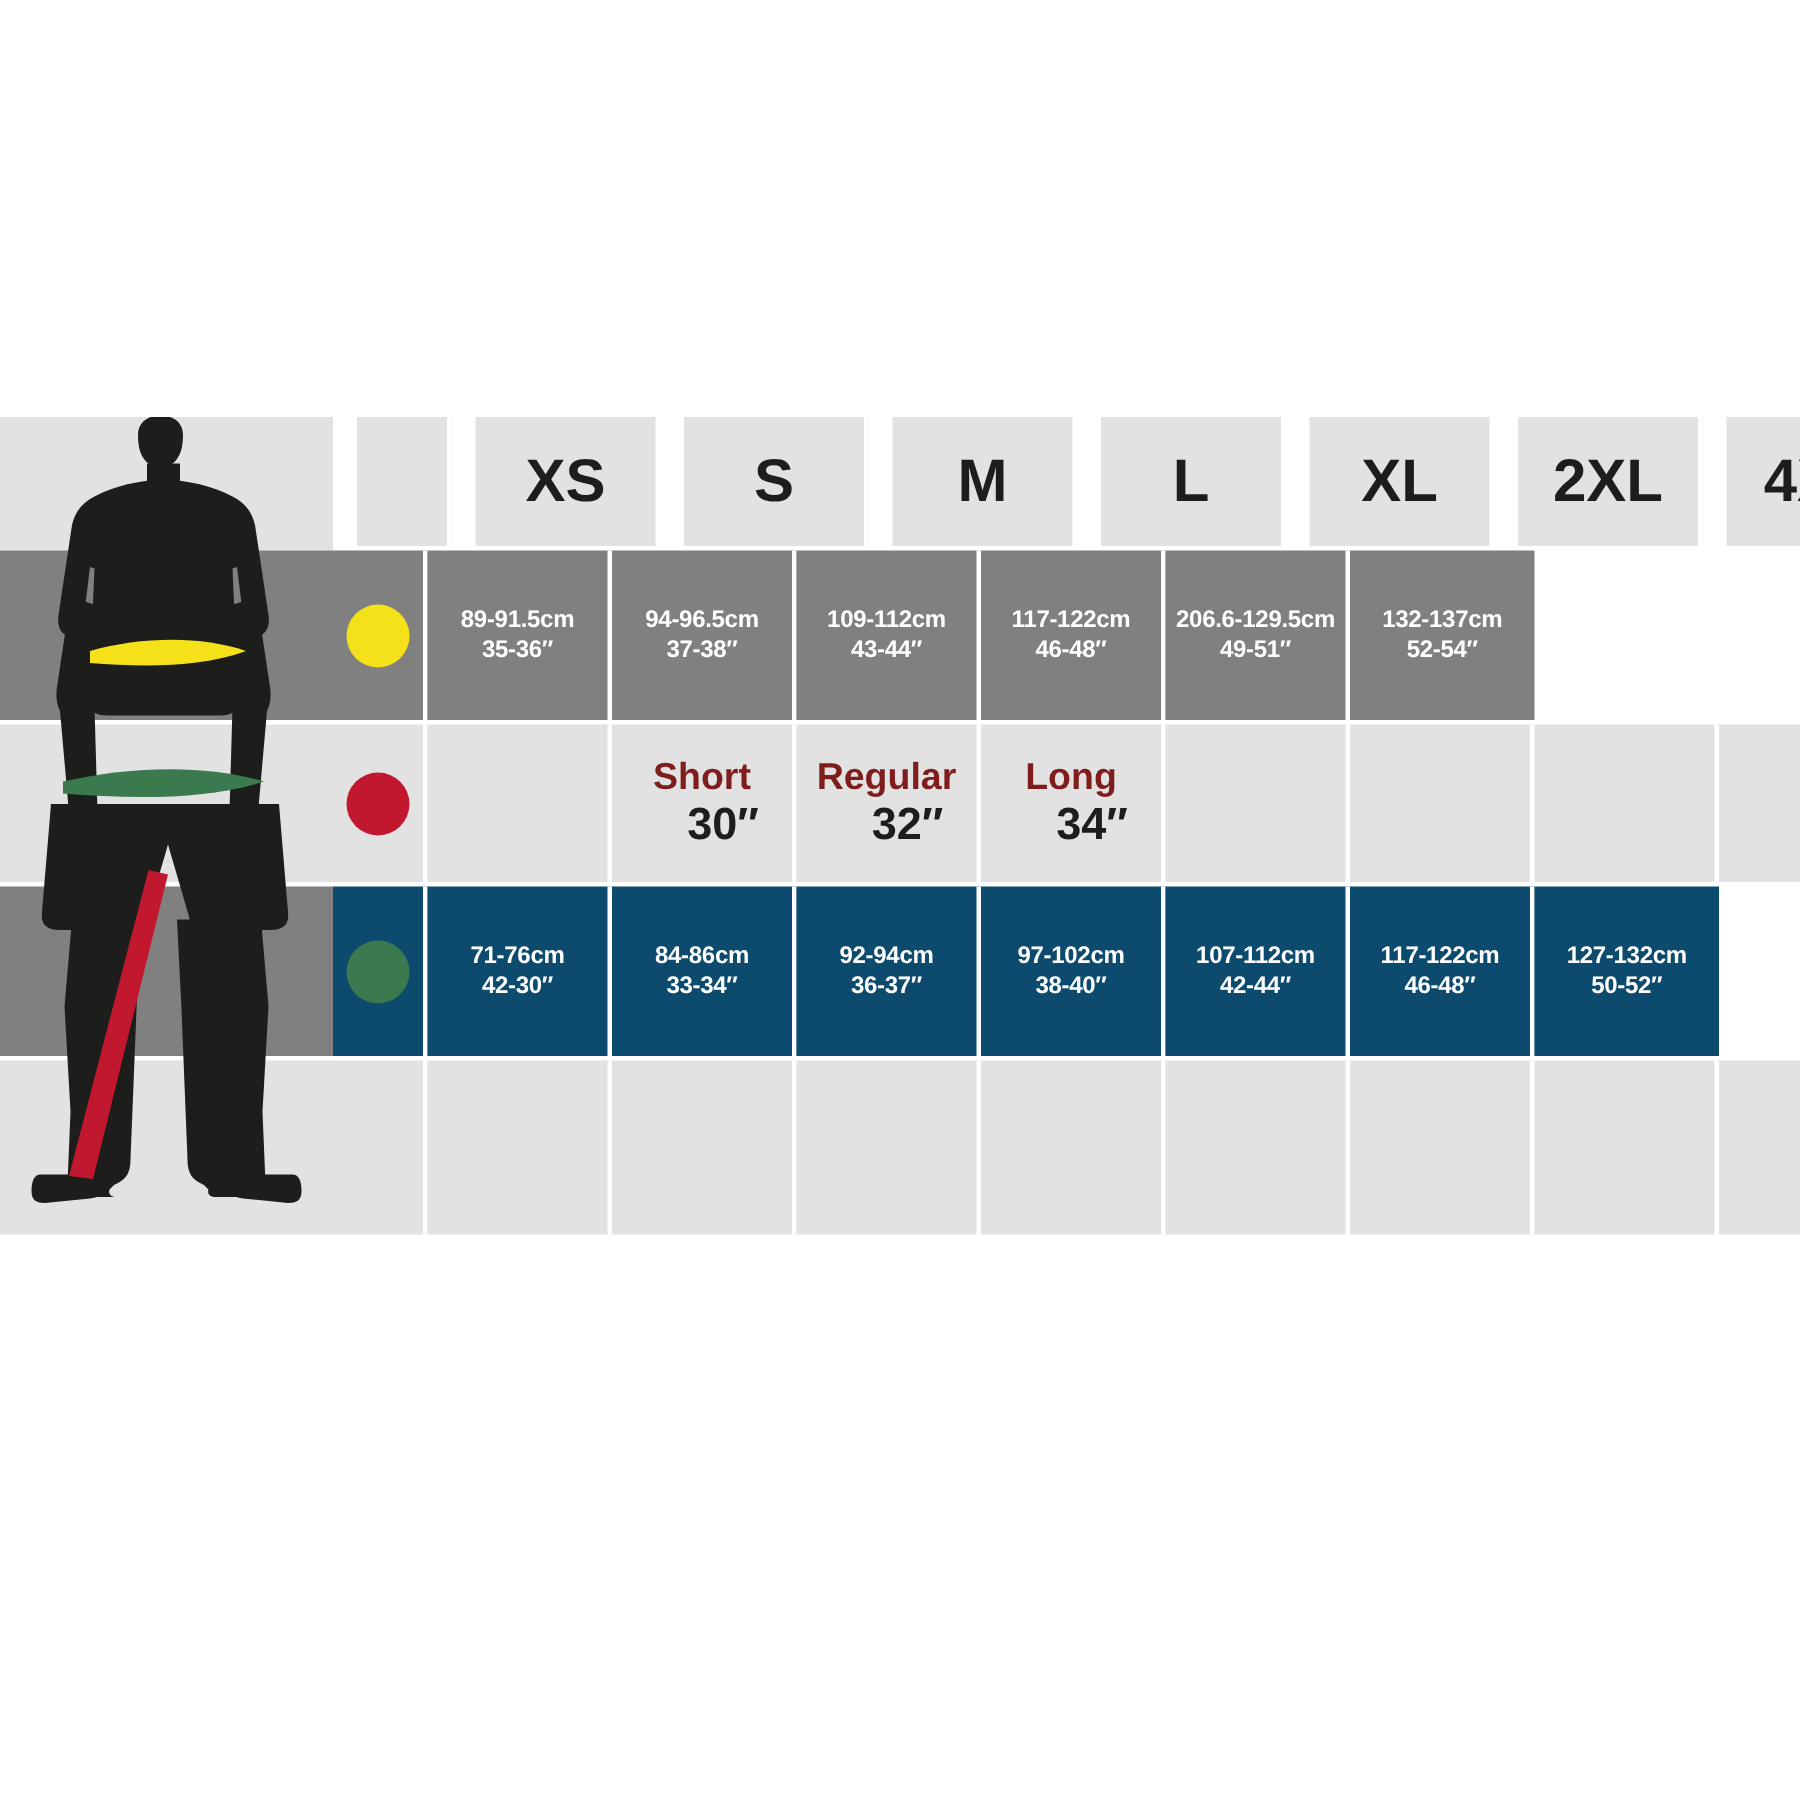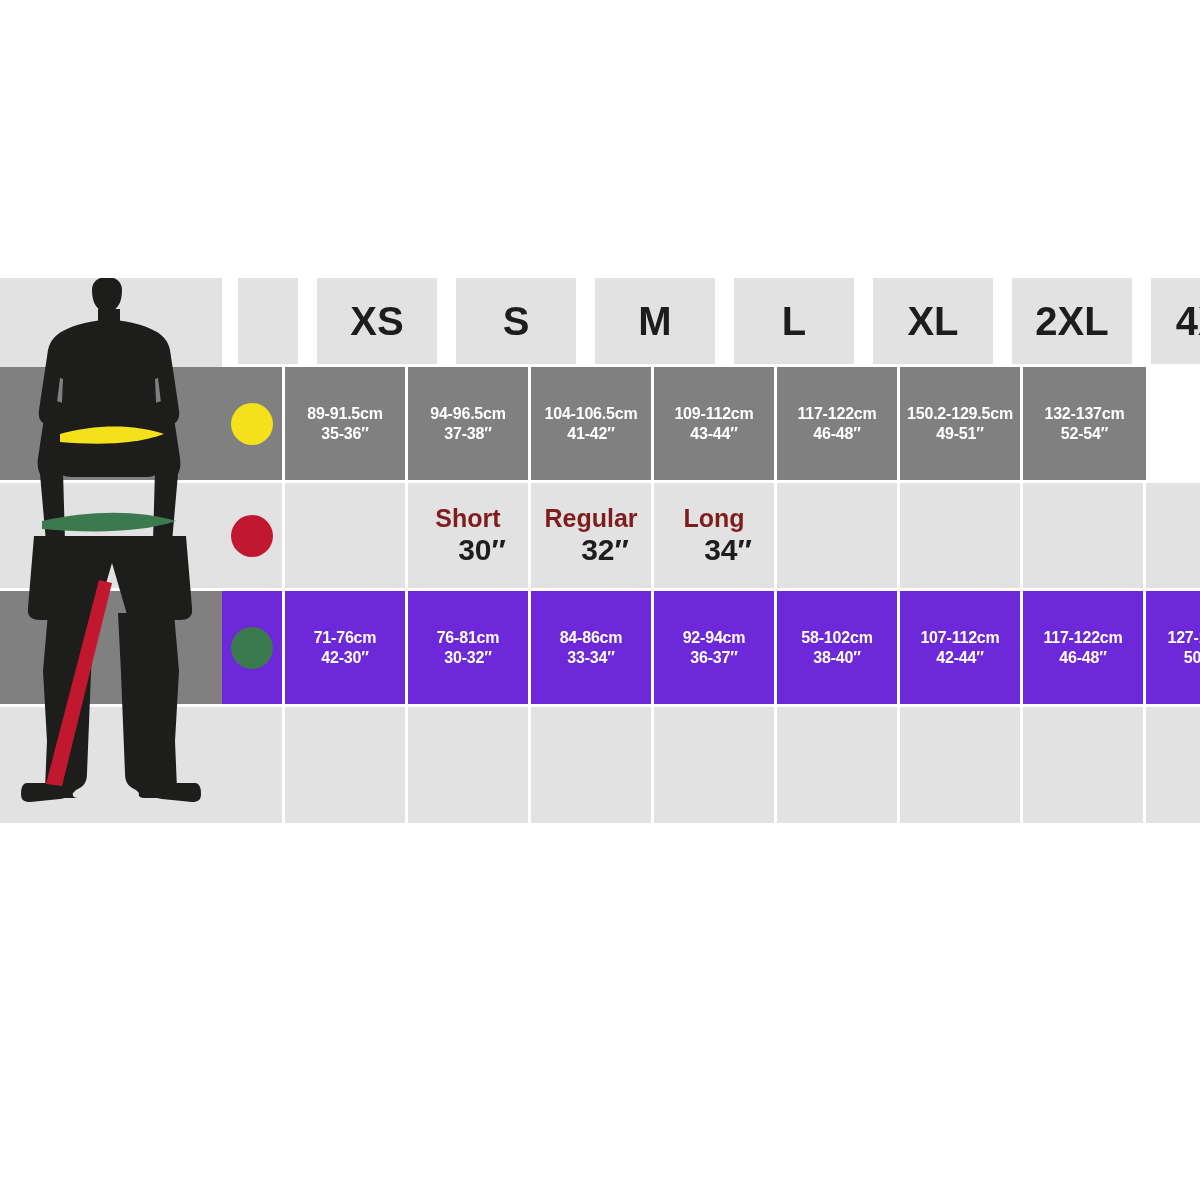--- a/index.html
+++ b/index.html
@@ -84,21 +84,21 @@
   }
   .row-head .cell.marker-col { font-size: 0; }
 
   .row-a { top: 89px; height: 113px; background: transparent; }
   .row-a .cell { background: #808080; }
 
   .row-b { top: 205px; height: 105px; }
   .row-b .cell { background: #e2e2e2; color: #1d1d1b; }
 
   .row-c { top: 313px; height: 113px; }
-  .row-c .cell { background: #6d28d9; justify-content: center; }
+  .row-c .cell { background: #0c4a6e; justify-content: center; }
 
   .row-d { top: 429px; height: 116px; }
   .row-d .cell { background: #e2e2e2; }
 
   .col-marker { width: 63px; flex: 0 0 63px; }
   .col-size   { width: 123px; flex: 0 0 123px; }
 
   .meas-line1, .meas-line2 {
     font-size: 16px;
     font-weight: bold;
@@ -191,33 +191,29 @@
       </div>
       <div class="cell col-size">
         <span class="meas-line1">89-91.5cm</span>
         <span class="meas-line2">35-36″</span>
       </div>
       <div class="cell col-size">
         <span class="meas-line1">94-96.5cm</span>
         <span class="meas-line2">37-38″</span>
       </div>
       <div class="cell col-size">
-        <span class="meas-line1">104-106.5cm</span>
-        <span class="meas-line2">41-42″</span>
-      </div>
-      <div class="cell col-size">
         <span class="meas-line1">109-112cm</span>
         <span class="meas-line2">43-44″</span>
       </div>
       <div class="cell col-size">
         <span class="meas-line1">117-122cm</span>
         <span class="meas-line2">46-48″</span>
       </div>
       <div class="cell col-size">
-        <span class="meas-line1">150.2-129.5cm</span>
+        <span class="meas-line1">206.6-129.5cm</span>
         <span class="meas-line2">49-51″</span>
       </div>
       <div class="cell col-size">
         <span class="meas-line1">132-137cm</span>
         <span class="meas-line2">52-54″</span>
       </div>
     </div>
 
     <div class="row row-b">
       <div class="cell col-marker">
@@ -244,33 +240,29 @@
 
     <div class="row row-c">
       <div class="cell col-marker">
         <div class="dot dot-green"></div>
       </div>
       <div class="cell col-size">
         <span class="meas-line1">71-76cm</span>
         <span class="meas-line2">42-30″</span>
       </div>
       <div class="cell col-size">
-        <span class="meas-line1">76-81cm</span>
-        <span class="meas-line2">30-32″</span>
-      </div>
-      <div class="cell col-size">
         <span class="meas-line1">84-86cm</span>
         <span class="meas-line2">33-34″</span>
       </div>
       <div class="cell col-size">
         <span class="meas-line1">92-94cm</span>
         <span class="meas-line2">36-37″</span>
       </div>
       <div class="cell col-size">
-        <span class="meas-line1">58-102cm</span>
+        <span class="meas-line1">97-102cm</span>
         <span class="meas-line2">38-40″</span>
       </div>
       <div class="cell col-size">
         <span class="meas-line1">107-112cm</span>
         <span class="meas-line2">42-44″</span>
       </div>
       <div class="cell col-size">
         <span class="meas-line1">117-122cm</span>
         <span class="meas-line2">46-48″</span>
       </div>

